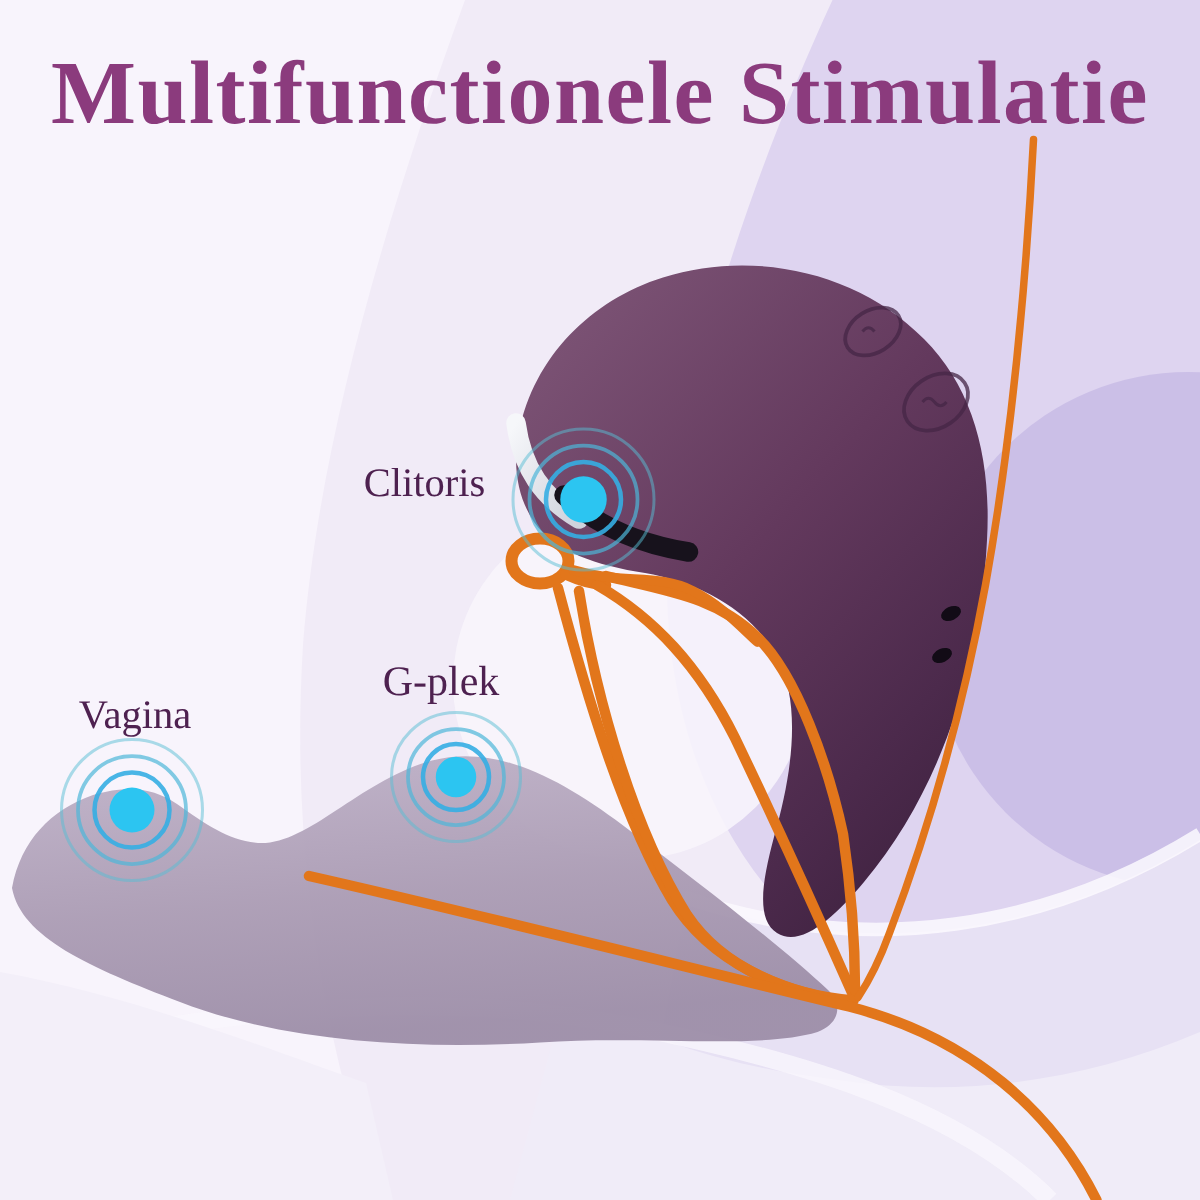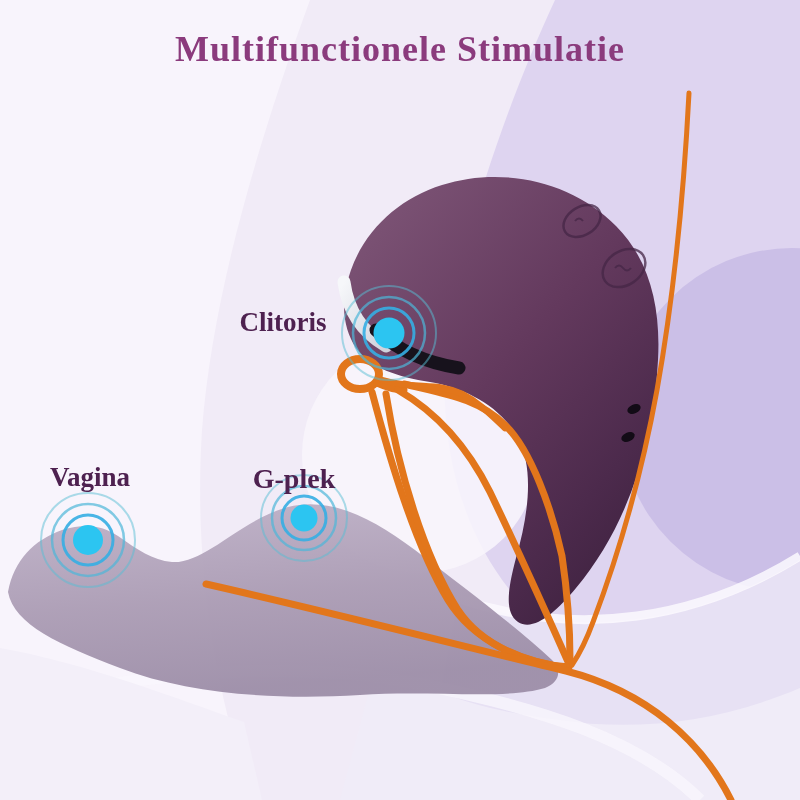--- a/index.html
+++ b/index.html
@@ -17,33 +17,32 @@
   html,body{margin:0;padding:0;}
   body{font-family:"Liberation Serif","DejaVu Serif",serif;background:#fff;}
   .stage{
     position:relative;width:800px;height:800px;overflow:hidden;
     background:var(--color-background-lavender);
   }
   .stage svg{position:absolute;left:0;top:0;display:block;}
   .page-title{
     position:absolute;left:0;top:28px;width:800px;
     text-align:center;margin:0;
-    font-size:36px;font-weight:700;letter-spacing:1px;
+    font-size:60px;font-weight:700;letter-spacing:1px;
     color:var(--color-title);
     font-family:"Liberation Serif","DejaVu Serif",serif;
   }
   .anno{
     position:absolute;transform:translate(-50%,-50%);
     font-size:27px;color:var(--color-label);white-space:nowrap;
     font-family:"Liberation Serif","DejaVu Serif",serif;
-    font-weight:bold;
   }
   .anno.clitoris{left:283px;top:322px;}
   .anno.vagina{left:90px;top:477px;}
-  .anno.gplek{left:294px;top:455px;font-size:28px;margin-top:24px;}
+  .anno.gplek{left:294px;top:455px;font-size:28px;}
   .wave{stroke:var(--color-wave-orange);fill:none;stroke-linecap:round;stroke-linejoin:round;}
   .dot{fill:var(--color-target-cyan);}
   .ring{fill:none;}
 </style>
 </head>
 <body>
 
 <div class="stage">
 
   <svg width="800" height="800" viewBox="0 0 800 800" aria-hidden="true">

